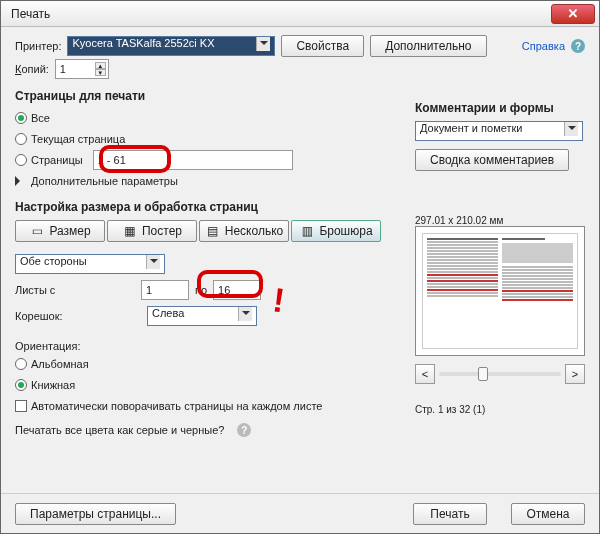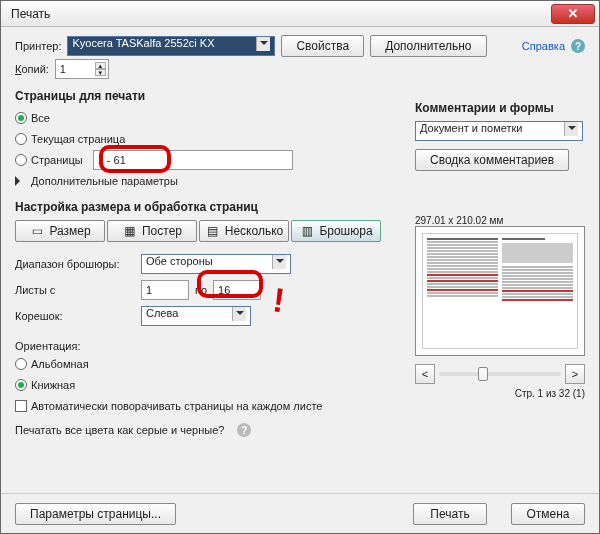--- a/index.html
+++ b/index.html
@@ -121,37 +121,36 @@
           <span class="icon16">▤</span>
           <span>Несколько</span>
         </div>
         <div class="btn toggle sel">
           <span class="icon16">▥</span>
           <span>Брошюра</span>
         </div>
       </div>
 
       <div style="display:flex; align-items:center; gap:6px; margin-top:12px">
-        <span style="width:120px">Диапазон брошюры:</span>
         <div class="select" style="width:150px">
           <span>Обе стороны</span>
           <span class="sel-arrow"></span>
         </div>
       </div>
       <div style="display:flex; align-items:center; gap:6px; margin-top:6px">
         <span style="width:120px">Листы с</span>
         <div class="txt" style="width:48px">
             <span>1</span>
           </div>
         <span>по</span>
         <div class="txt" style="width:48px">
             <span>16</span>
           </div>
       </div>
-      <div style="display:flex; align-items:center; gap:6px; margin-top:6px">
+      <div style="display:flex; align-items:center; gap:12px; margin-top:6px">
         <span style="width:120px">Корешок:</span>
         <div class="select" style="width:110px">
           <span>Слева</span>
           <span class="sel-arrow"></span>
         </div>
       </div>
 
       <div style="margin-top:14px">Ориентация:</div>
       <div class="radio-row">
         <span class="radio"></span>
@@ -225,21 +224,21 @@
           </div>
         </div>
       </div>
       <div class="slider-row">
         <div class="sq">&lt;</div>
         <div class="track">
             <div class="thumb"></div>
           </div>
         <div class="sq">&gt;</div>
       </div>
-      <div style="text-align:right; margin-top:4px; font-size:10px">Стр. 1 из 32 (1)</div>
+      <div style="text-align:left; margin-top:20px; font-size:10px">Стр. 1 из 32 (1)</div>
     </div>
   </div>
 
   <div class="footer">
     <div class="btn">Параметры страницы...</div>
     <div class="spacer"></div>
     <div class="btn" style="width:74px">Печать</div>
     <div class="btn" style="width:74px">Отмена</div>
   </div>
 

